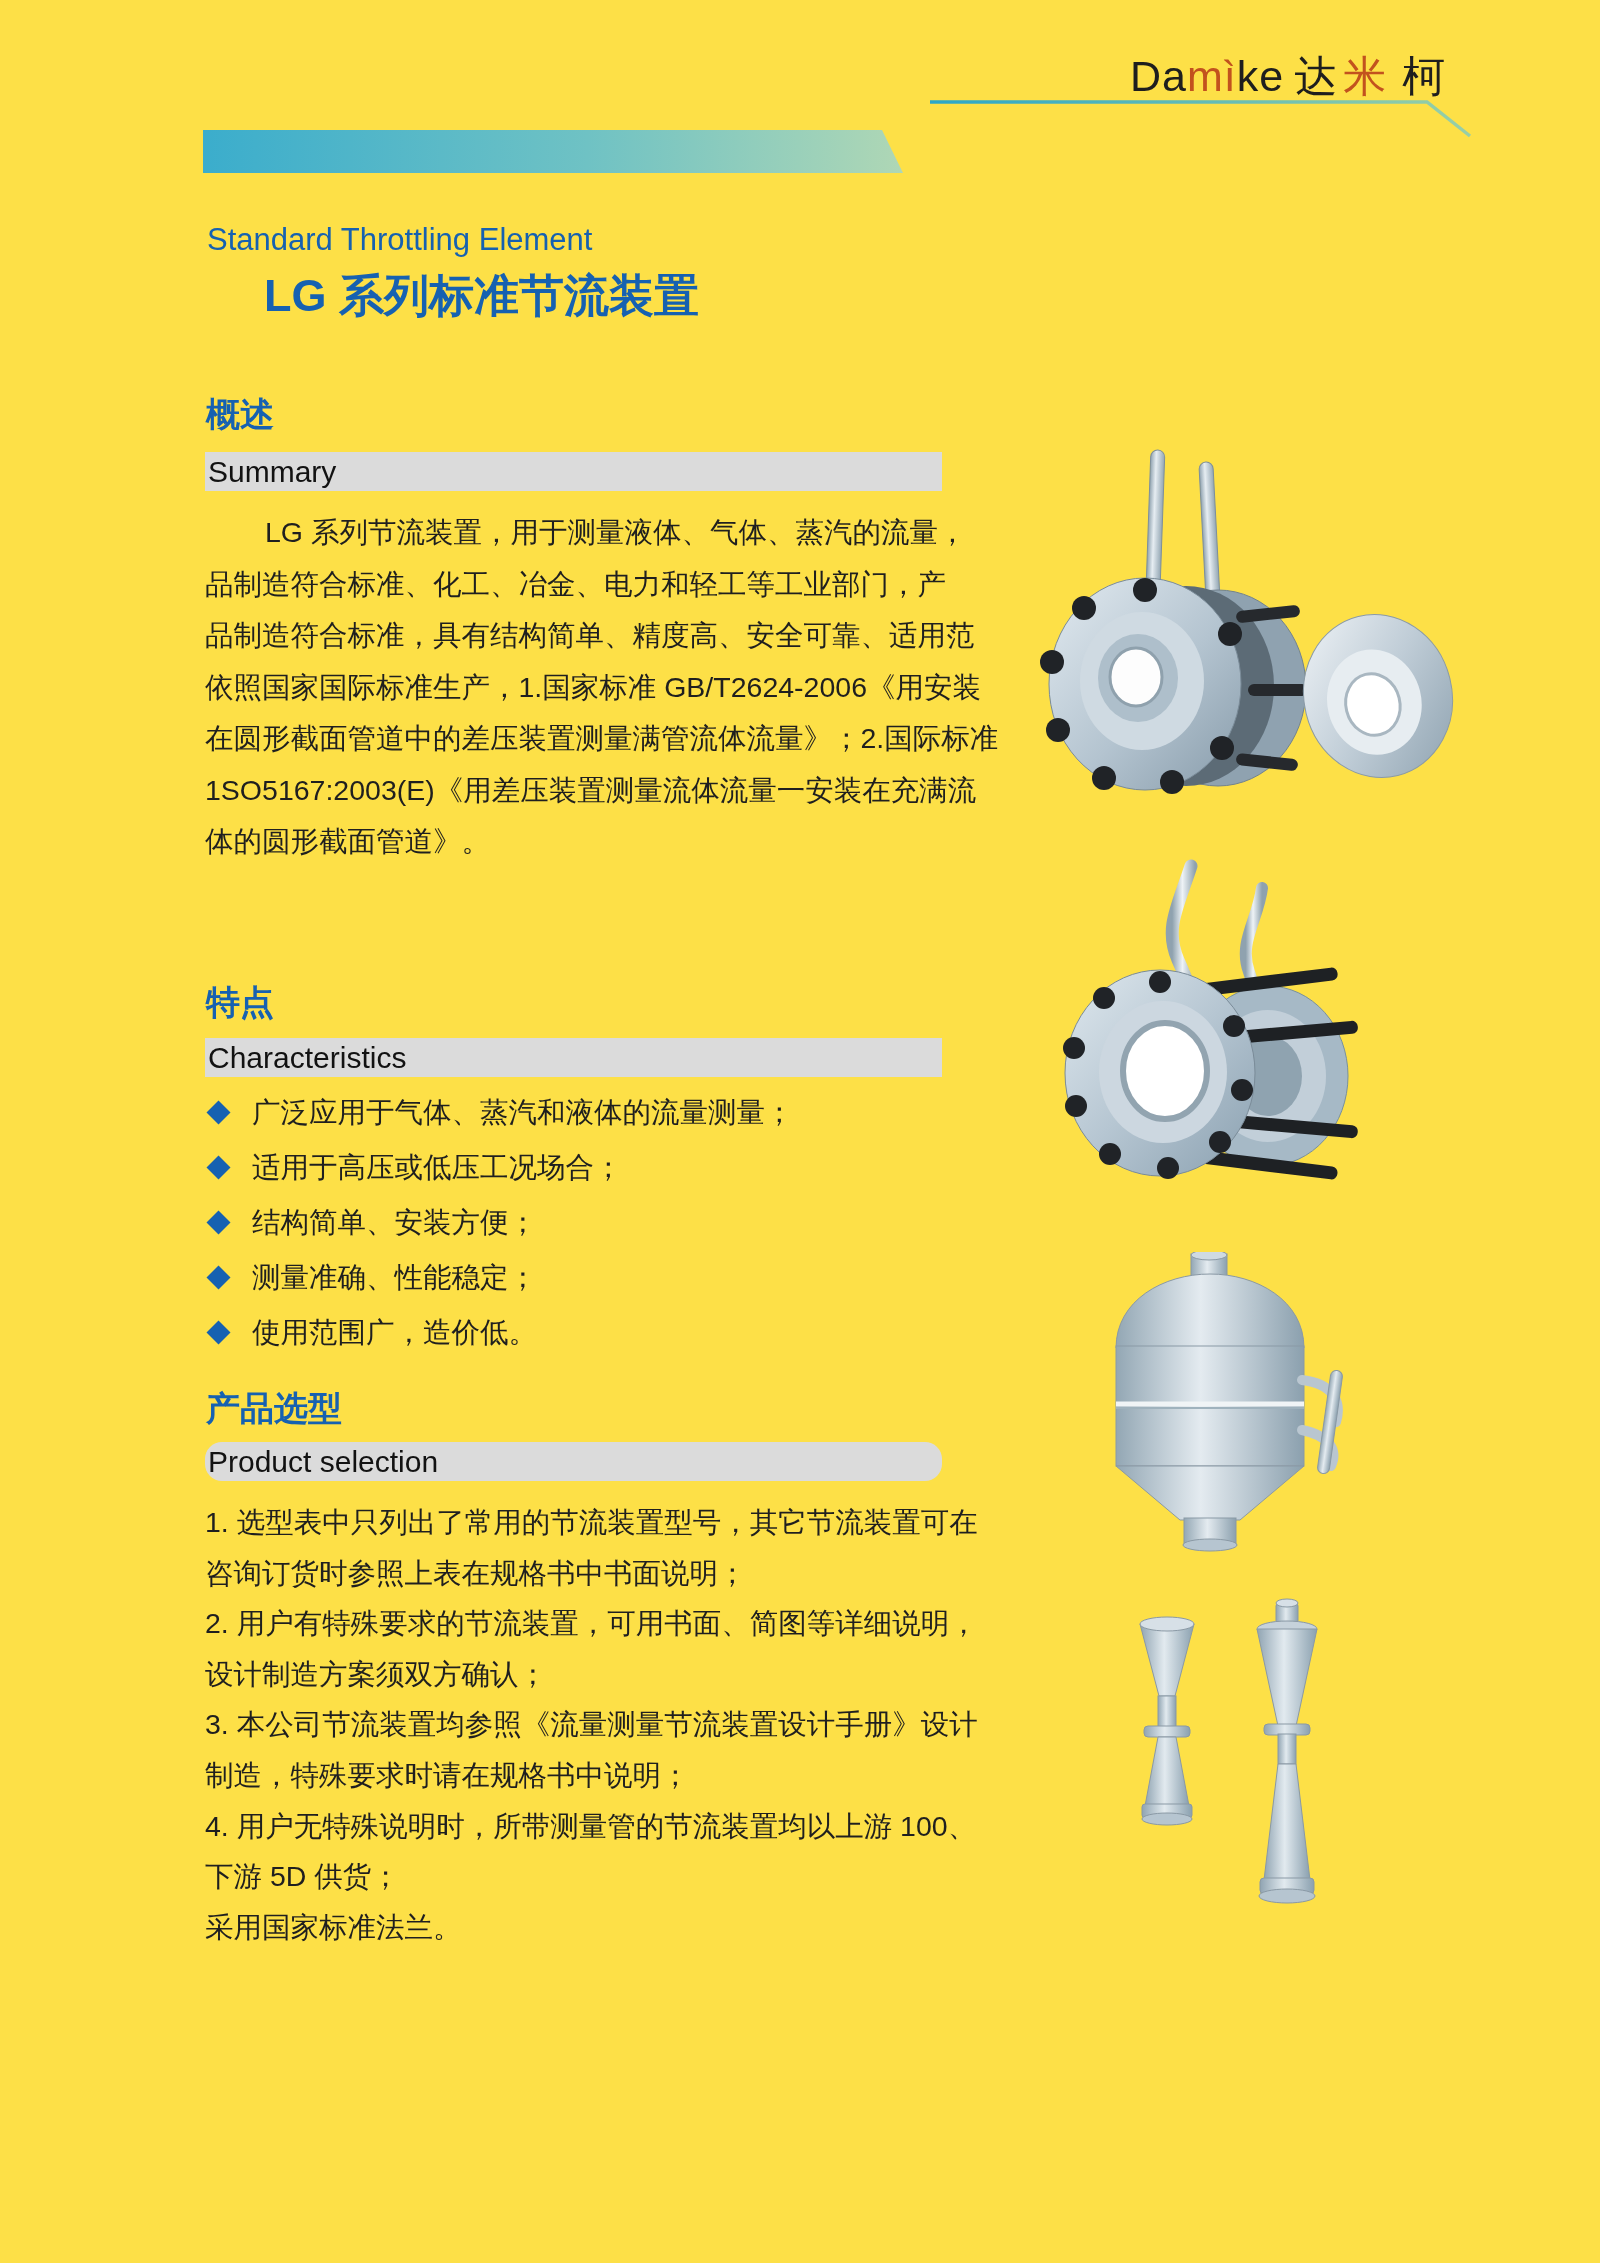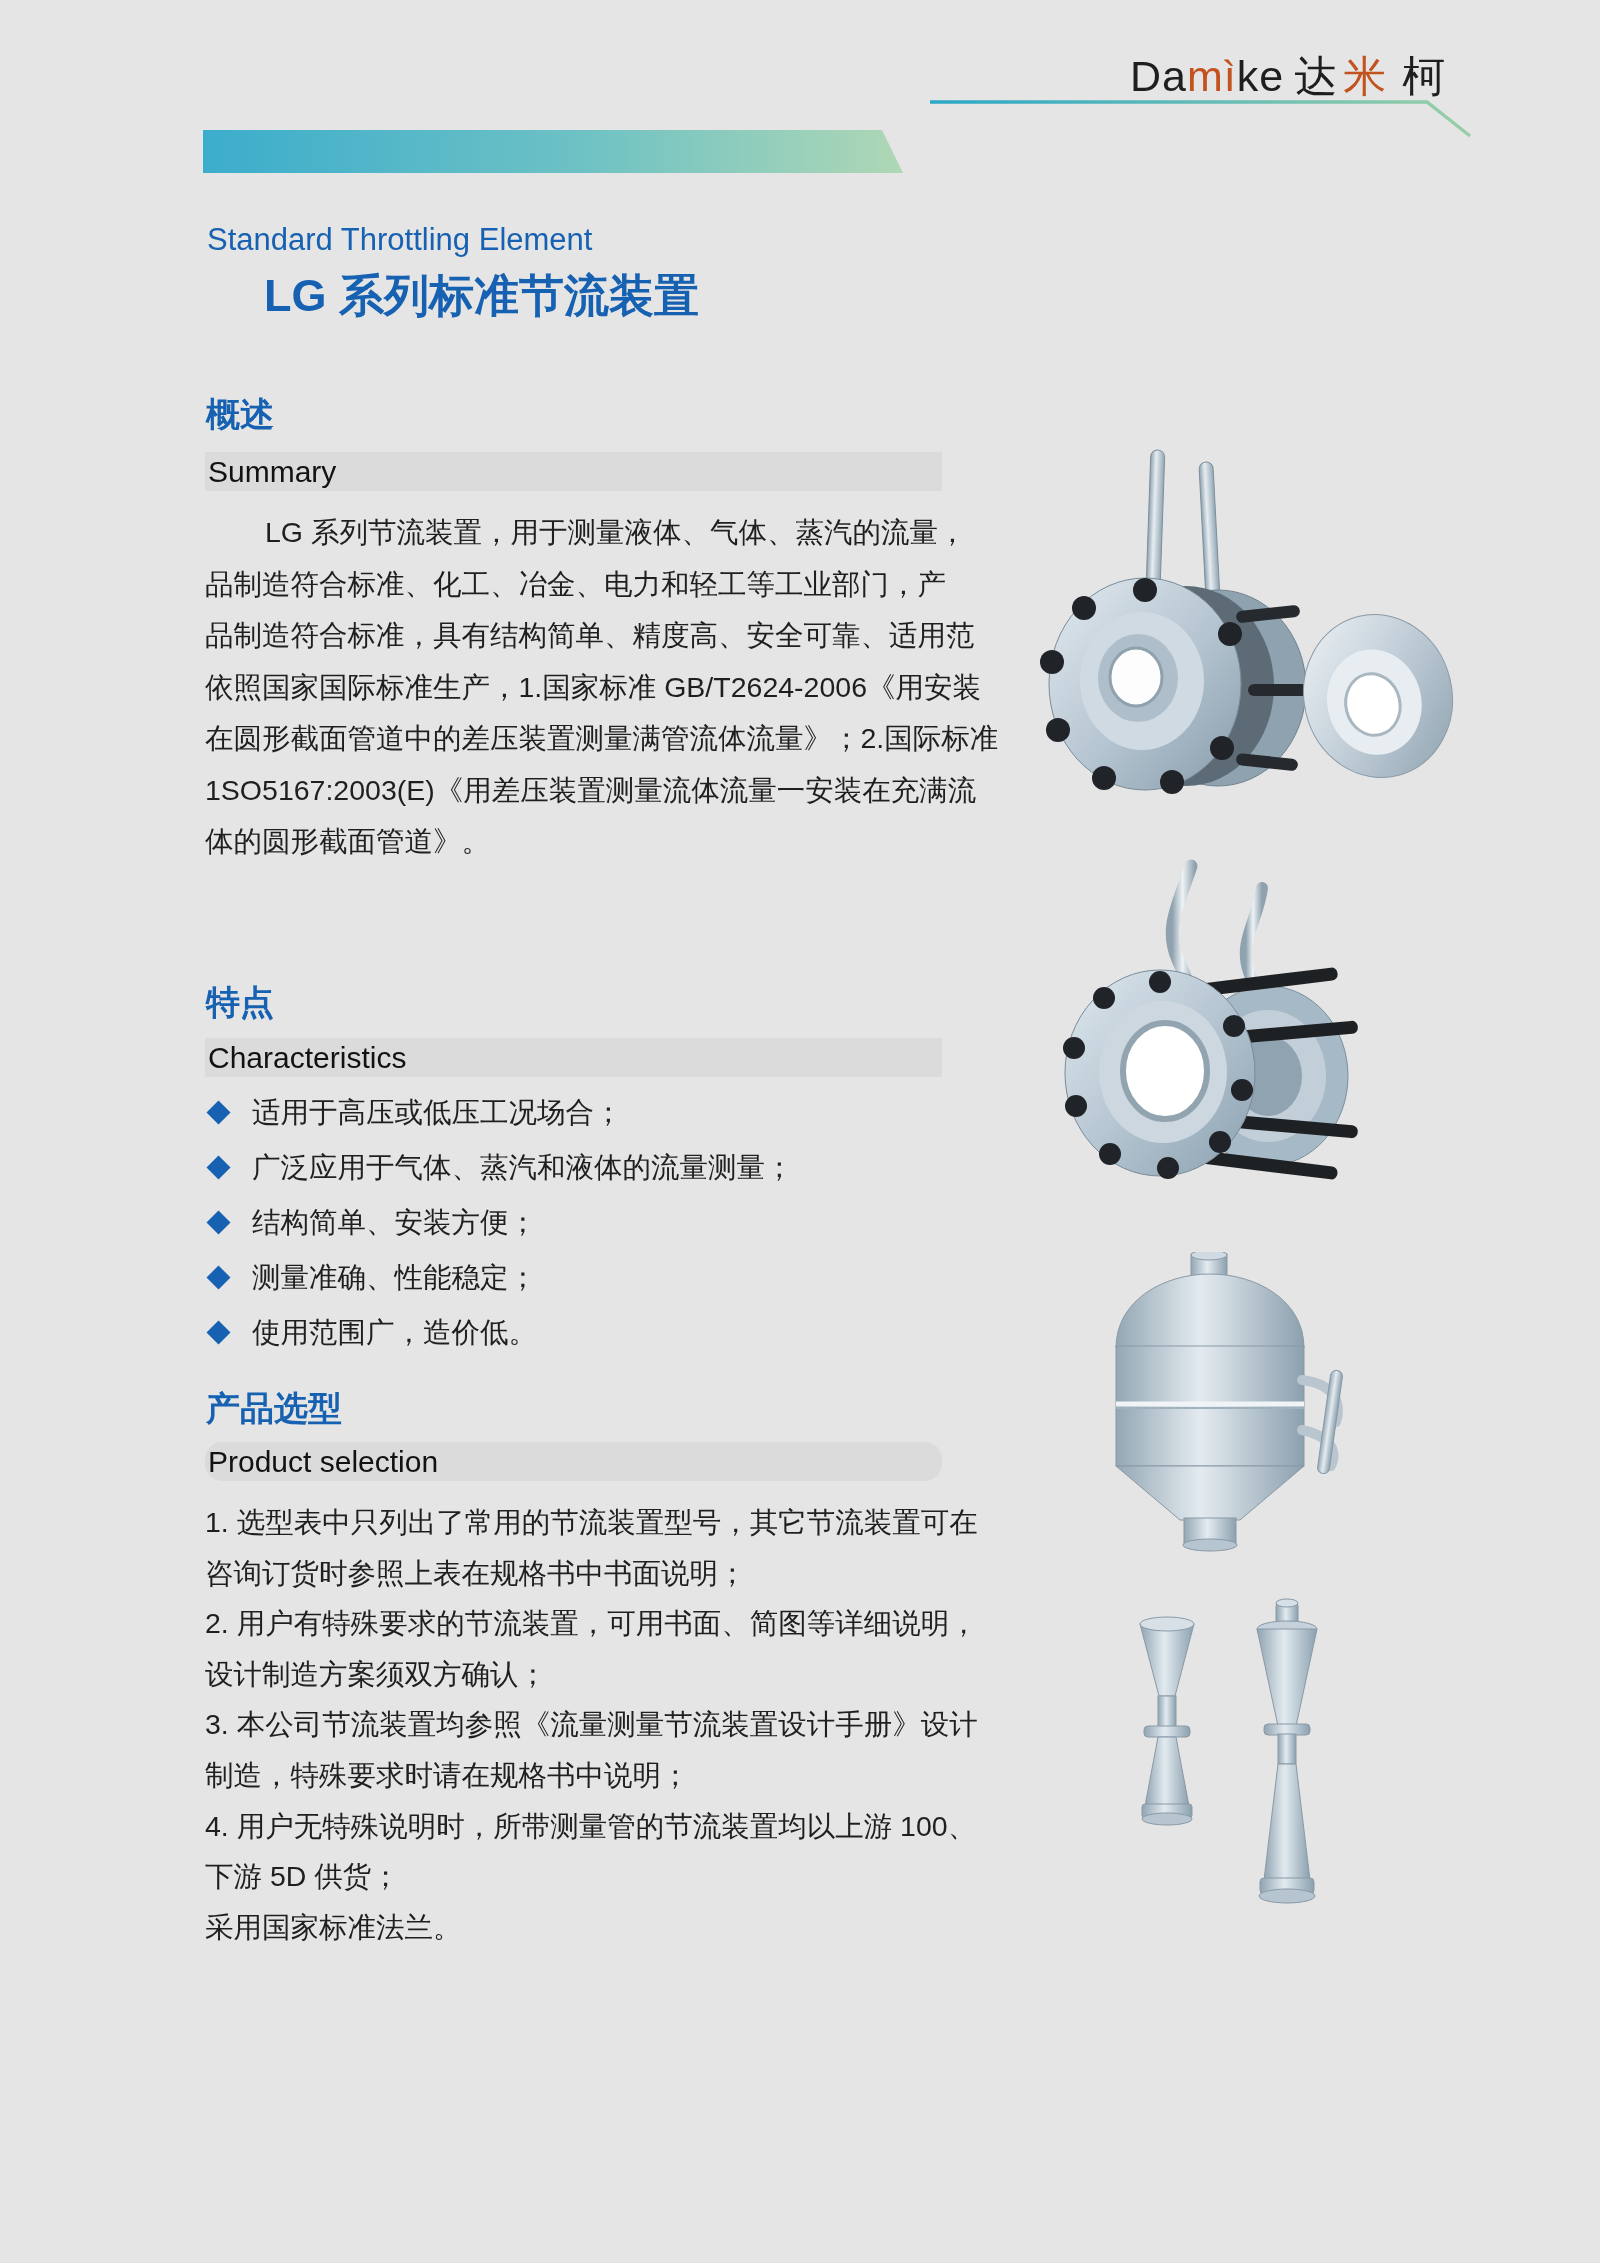--- a/index.html
+++ b/index.html
@@ -1,17 +1,17 @@
 <!DOCTYPE html>
 <html><head>
 <meta charset="utf-8">
 <style>
   html,body { margin:0; padding:0; background:#ffffff; }
   .page {
-    position:relative; width:1600px; height:2263px; background:#e5e5e5;
+    position:relative; width:1600px; height:2263px; background:#fde047;
     font-family:"Liberation Sans", sans-serif; overflow:hidden;
   }
 
   
   .logo {
     position:absolute; left:1130px; top:48px;
     font-size:43px; font-weight:400; letter-spacing:1px; color:#1e1e1e;
     white-space:nowrap;
   }
   .logo .seg { display:inline-block; }
@@ -108,25 +108,25 @@
     <div class="pline">体的圆形截面管道》。</div>
   </div>
 
   <div class="sec-zh" style="top:980px;">特点</div>
   <div class="graybar" style="top:1038px;">
     <span class="t">Characteristics</span>
   </div>
   <div class="features">
     <div class="feature-row">
       <span class="diamond"></span>
+      <span class="feature-text">广泛应用于气体、蒸汽和液体的流量测量；</span>
+    </div>
+    <div class="feature-row">
+      <span class="diamond"></span>
       <span class="feature-text">适用于高压或低压工况场合；</span>
-    </div>
-    <div class="feature-row">
-      <span class="diamond"></span>
-      <span class="feature-text">广泛应用于气体、蒸汽和液体的流量测量；</span>
     </div>
     <div class="feature-row">
       <span class="diamond"></span>
       <span class="feature-text">结构简单、安装方便；</span>
     </div>
     <div class="feature-row">
       <span class="diamond"></span>
       <span class="feature-text">测量准确、性能稳定；</span>
     </div>
     <div class="feature-row">

